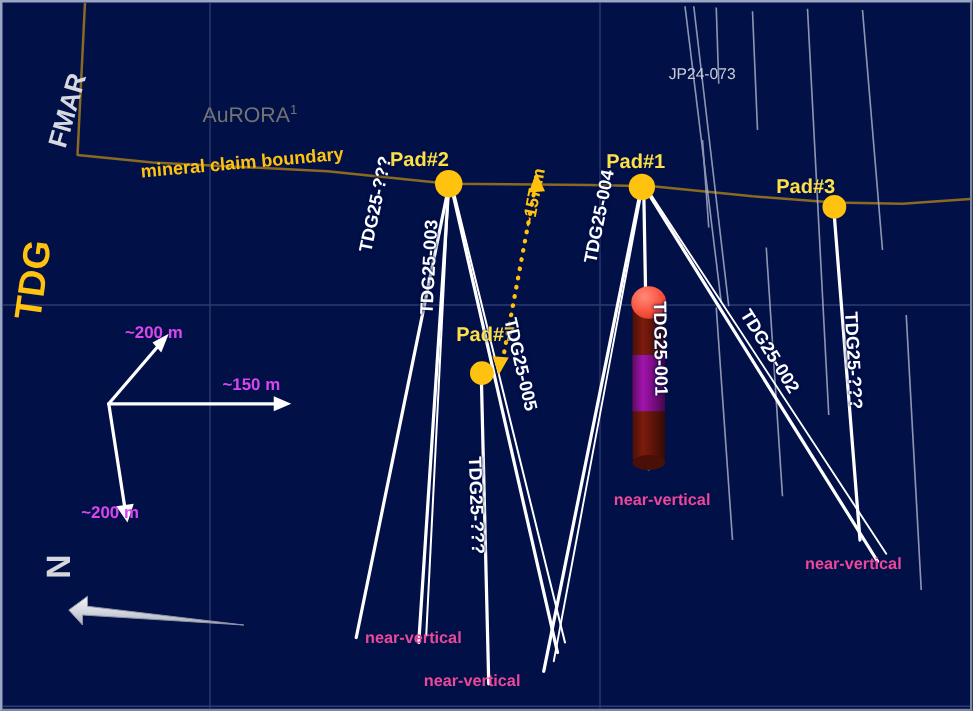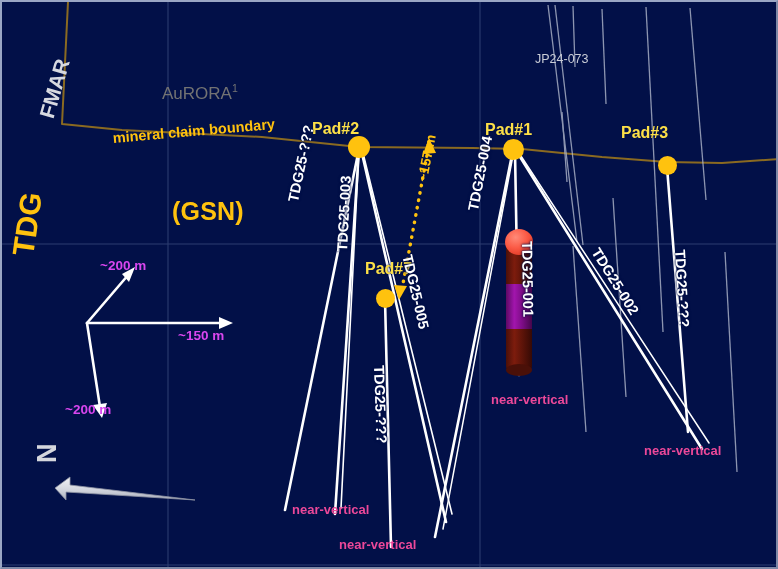--- a/index.html
+++ b/index.html
@@ -158,32 +158,31 @@
 
   <div class="lbl claim-minor" style="left:56px;top:95px;transform:rotate(-74deg);transform-origin:left bottom;
               color:#d7d9e0;font-size:21px;font-weight:bold;">FMAR</div>
 
   <div class="lbl claim-minor" style="left:160px;top:80px;">
     <span>AuRORA</span><span class="sup">1</span>
   </div>
 
   <div class="lbl claim-major" style="left:38px;top:222px;transform:rotate(-82deg);transform-origin:left bottom;font-size:30px;">TDG</div>
 
-  <div class="lbl claim-major" style="left:170px;top:195px;">(GSN)</div>
 
   <div class="lbl boundary-txt" style="left:110px;top:128px;transform:rotate(-5deg);transform-origin:left top;">mineral claim boundary</div>
 
   <div style="position:absolute;left:346px;top:134px;width:22px;height:22px;border-radius:50%;background:#FFC20E;"></div>
   <div class="lbl pad-txt" style="left:310px;top:118px;">Pad#2</div>
 
   <div style="position:absolute;left:501px;top:137px;width:21px;height:21px;border-radius:50%;background:#FFC20E;"></div>
   <div class="lbl pad-txt" style="left:483px;top:119px;">Pad#1</div>
 
   <div style="position:absolute;left:656px;top:154px;width:19px;height:19px;border-radius:50%;background:#FFC20E;"></div>
-  <div class="lbl pad-txt" style="left:619px;top:122px;text-align:right;">Pad#3</div>
+  <div class="lbl pad-txt" style="left:619px;top:139px;text-align:right;">Pad#3</div>
 
   <div style="position:absolute;left:374px;top:287px;width:19px;height:19px;border-radius:50%;background:#FFC20E;"></div>
   <div class="lbl pad-txt" style="left:363px;top:258px;">Pad#7</div>
 
   <div class="lbl dim-txt" style="left:412px;top:178px;transform:rotate(-79deg);transform-origin:left top;">~157 m</div>
 
   <div class="lbl hole-txt" style="left:283px;top:198px;transform:rotate(-78deg);transform-origin:left top;">TDG25-???</div>
 
   <div class="lbl hole-txt" style="left:332px;top:249px;transform:rotate(-87deg);transform-origin:left top;">TDG25-003</div>
 
@@ -200,18 +199,18 @@
   <div class="lbl hole-txt" style="left:686px;top:247px;transform:rotate(-273deg);transform-origin:left top;">TDG25-???</div>
 
   <div class="lbl faint-txt" style="left:533px;top:50px;">JP24-073</div>
 
   <div class="lbl nv-txt" style="left:290px;top:500px;">near-vertical</div>
   <div class="lbl nv-txt" style="left:337px;top:535px;">near-vertical</div>
   <div class="lbl nv-txt" style="left:489px;top:390px;">near-vertical</div>
   <div class="lbl nv-txt" style="left:642px;top:441px;">near-vertical</div>
 
   <div class="lbl scale-txt" style="left:98px;top:256px;">~200 m</div>
-  <div class="lbl scale-txt" style="left:176px;top:298px;margin-top:28px;">~150 m</div>
+  <div class="lbl scale-txt" style="left:176px;top:298px;">~150 m</div>
   <div class="lbl scale-txt" style="left:63px;top:400px;">~200 m</div>
 
   <div class="lbl north-txt" style="left:30px;top:461px;transform:rotate(-90deg);transform-origin:left top;">N</div>
 
 </div>
 
 </body></html>

